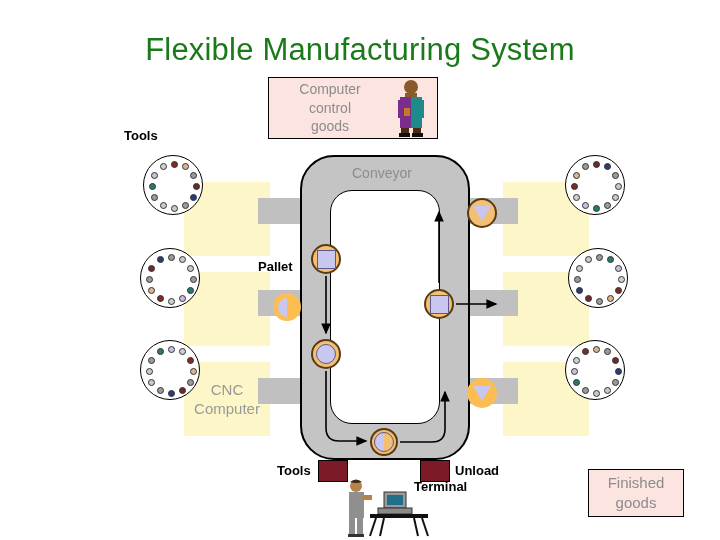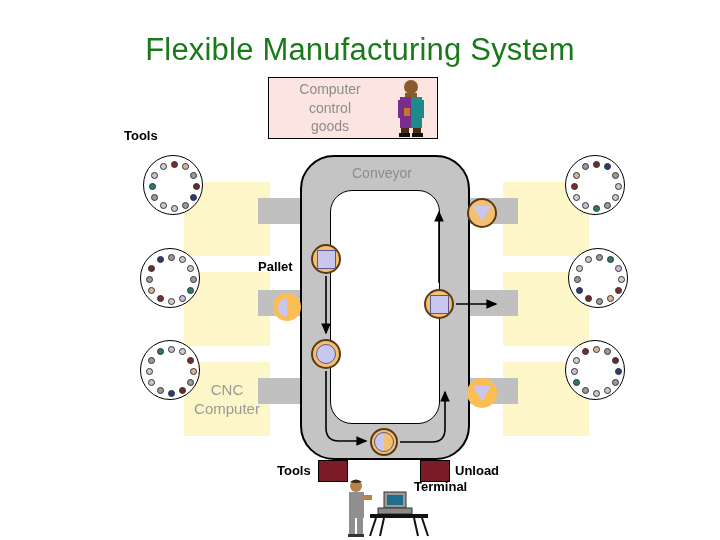--- a/index.html
+++ b/index.html
@@ -325,20 +325,26 @@
     <path d="M326 371 L326 428 Q326 441 339 441 L366 441" stroke="#000" stroke-width="1.6" fill="none" marker-end="url(#ah)"></path>
 
     <path d="M400 442 L432 442 Q445 442 445 429 L445 392" stroke="#000" stroke-width="1.6" fill="none" marker-end="url(#ah)"></path>
 
     <line x1="439" y1="283" x2="439" y2="212" stroke="#000" stroke-width="1.6" marker-end="url(#ah)"></line>
 
     <line x1="456" y1="304" x2="496" y2="304" stroke="#000" stroke-width="1.6" marker-end="url(#ah)"></line>
   </svg>
 
 
+  <div class="pinkbox" style="left:588px;top:469px;width:96px;height:48px;font-size:15px;">
+    <div>
+      <div>Finished</div>
+      <div>goods</div>
+    </div>
+  </div>
 
   <svg class="figure" style="left:338px;top:478px;" width="66" height="60" viewBox="0 0 66 60">
     <ellipse cx="18" cy="8" rx="6" ry="6" fill="#b5834a"></ellipse>
     <path d="M12 4 q6 -5 12 0 q-6 2 -12 0z" fill="#3a2a18"></path>
     <rect x="11" y="14" width="15" height="26" fill="#8f8f8f"></rect>
     <rect x="24" y="17" width="10" height="5" fill="#b5834a"></rect>
     <rect x="11" y="40" width="6" height="18" fill="#8f8f8f"></rect>
     <rect x="19" y="40" width="6" height="18" fill="#8f8f8f"></rect>
     <rect x="10" y="56" width="8" height="3" fill="#333"></rect>
     <rect x="18" y="56" width="8" height="3" fill="#333"></rect>

